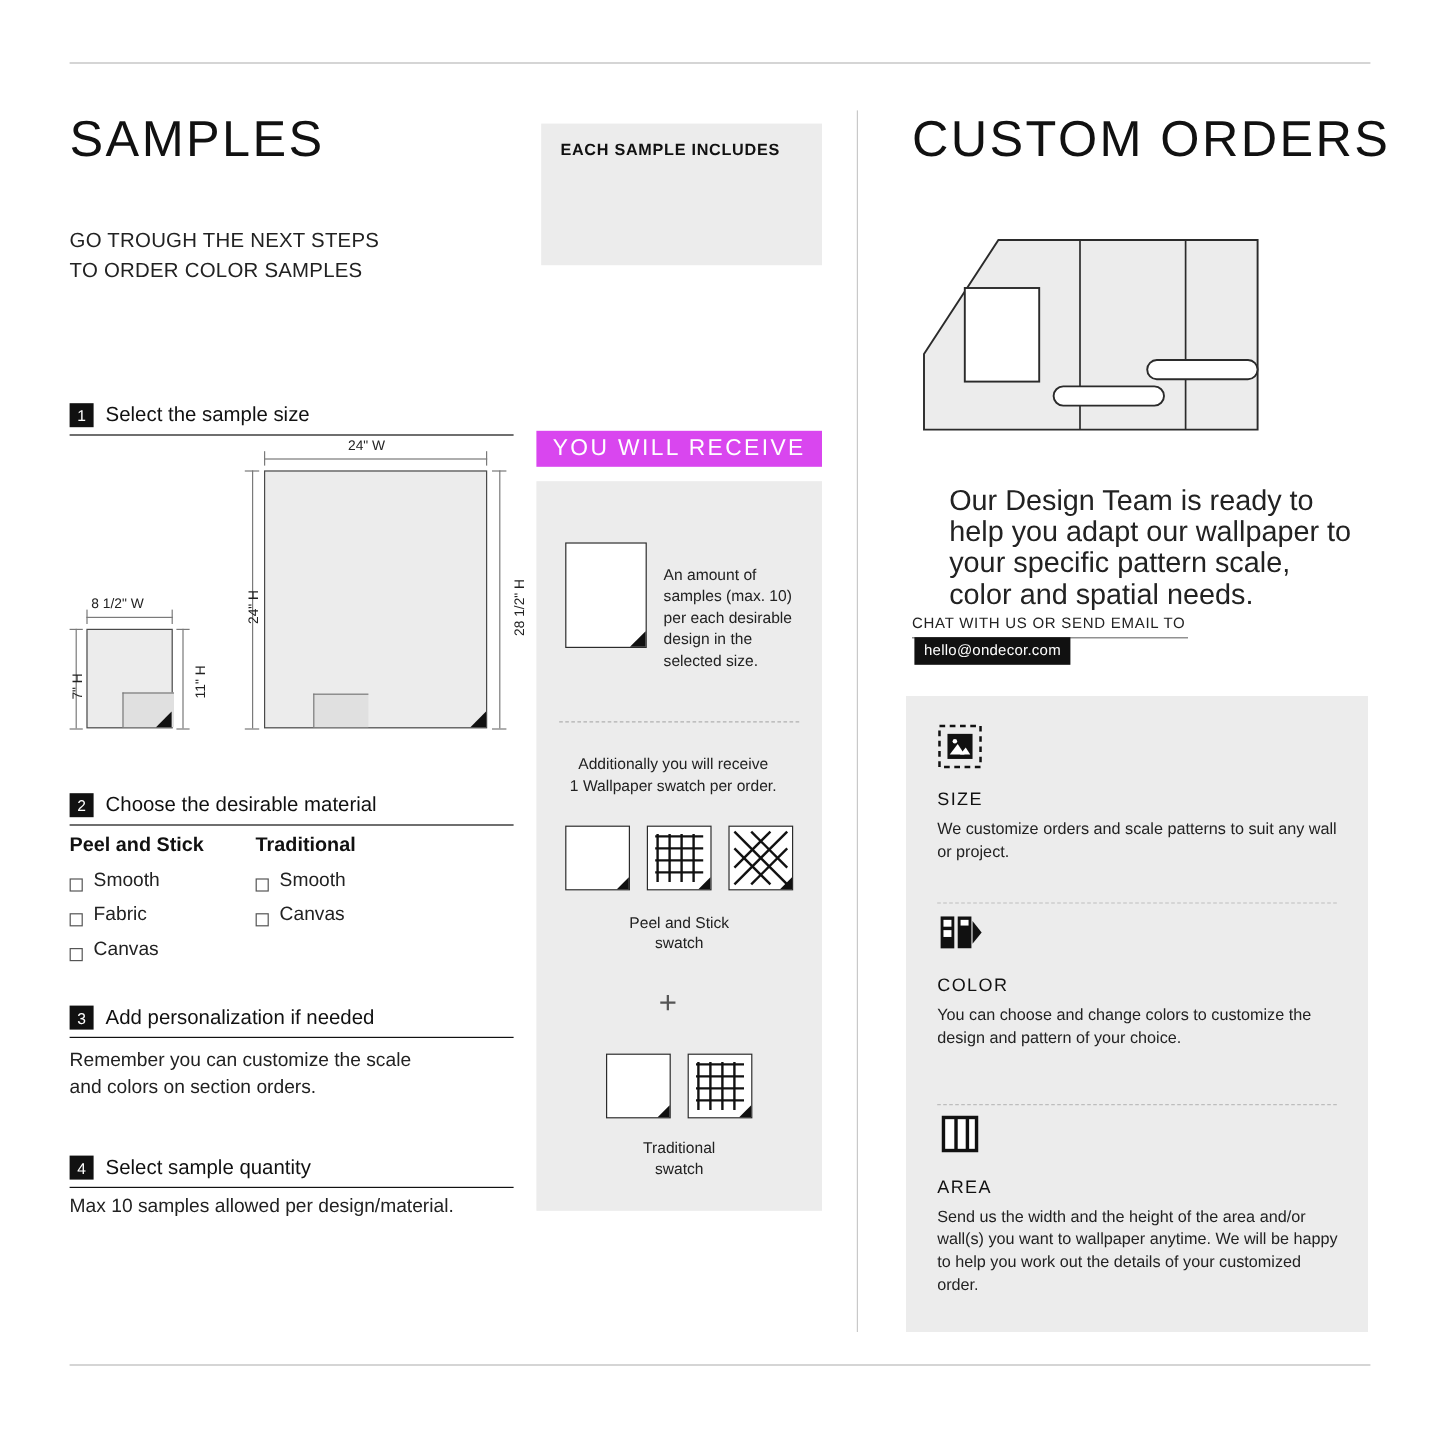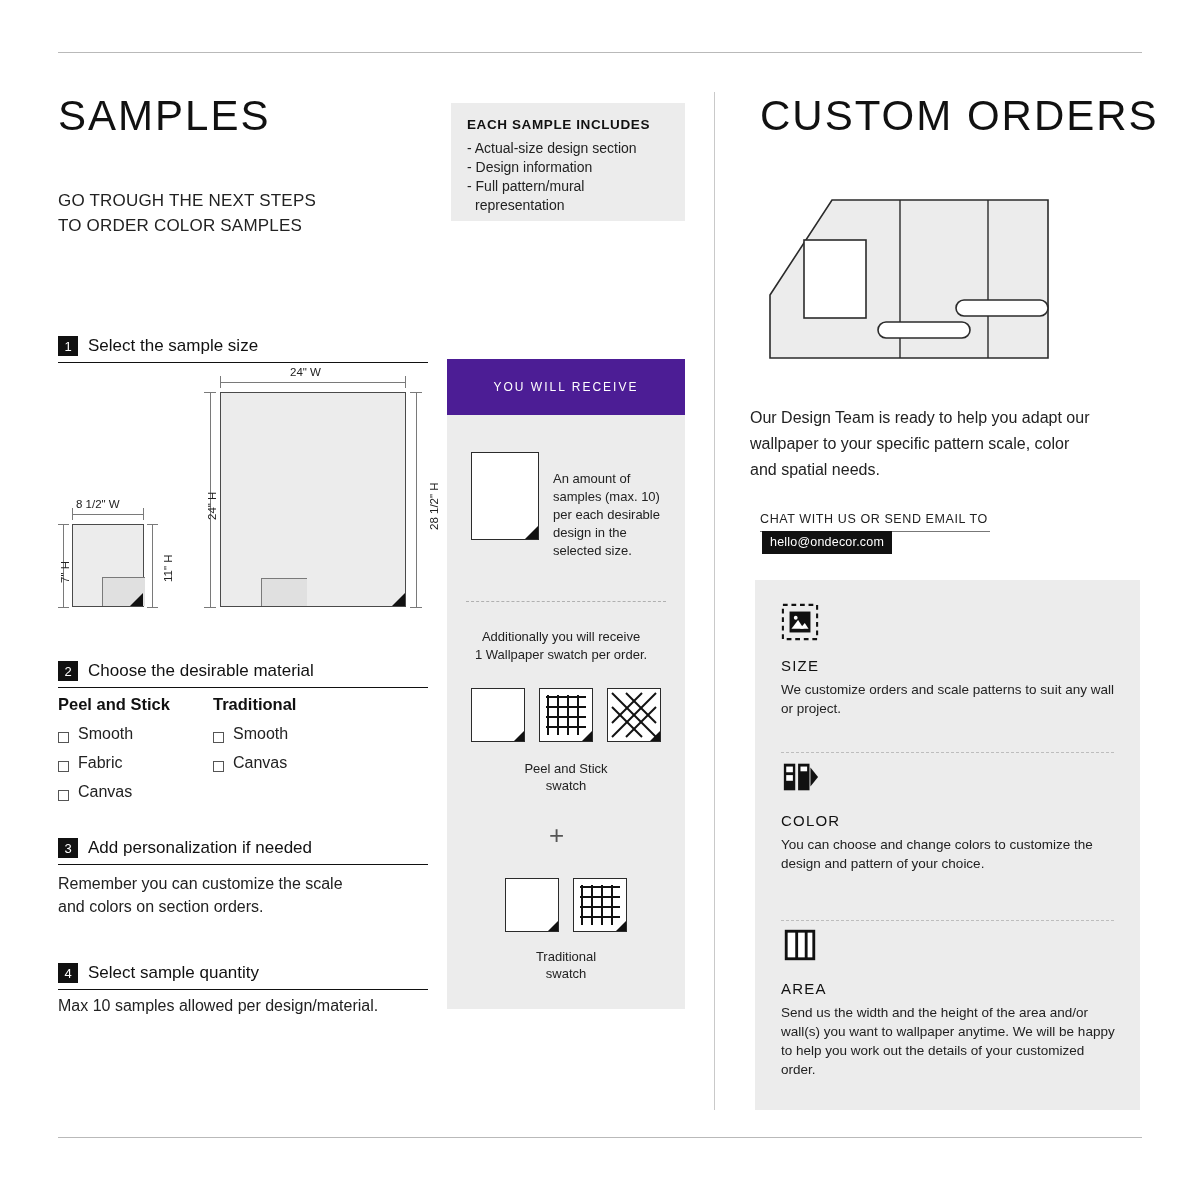--- a/index.html
+++ b/index.html
@@ -83,23 +83,23 @@
   .step3txt { position: absolute; left: 58px; top: 872px; font-size: 16px; line-height: 23px; color: #222; }
   .step4txt { position: absolute; left: 58px; top: 997px; font-size: 16px; color: #222; }
 
   .footnote {
     position: absolute; left: 58px; top: 1080px; width: 470px;
     font-size: 11.5px; line-height: 16px; letter-spacing: .3px; color: #222;
   }
 
   
   .ywr-head {
-    position: absolute; left: 447px; top: 359px; width: 238px; height: 56px;
-    background: #4c1d95; color: #fff; display: flex; align-items: center; justify-content: center;
-    font-size: 12px; letter-spacing: 2px;
+    position: absolute; left: 447px; top: 359px; width: 238px; height: 30px;
+    background: #d946ef; color: #fff; display: flex; align-items: center; justify-content: center;
+    font-size: 19px; letter-spacing: 2px;
   }
   .ywr-body {
     position: absolute; left: 447px; top: 401px; width: 238px; height: 608px;
     background: #ececec;
   }
   .rcv-box {
     position: absolute; left: 471px; top: 452px; width: 68px; height: 88px;
     background: #fff; border: 1px solid #2b2b2b;
   }
   .rcv-text { position: absolute; left: 553px; top: 470px; width: 125px; font-size: 13px; line-height: 18px; color: #222; }
@@ -111,22 +111,22 @@
   .swlabel { position: absolute; width: 238px; left: 447px; text-align: center; font-size: 13px; line-height: 17px; color: #222; }
   .plus { position: absolute; left: 549px; top: 820px; font-size: 26px; color: #555; font-weight: 300; }
 
   
   .custom-title {
     position: absolute; left: 760px; top: 92px;
     font-size: 42px; letter-spacing: 2px; font-weight: 400; color: #111;
   }
   .house { position: absolute; left: 760px; top: 190px; width: 300px; height: 185px; }
   .cust-para {
-    position: absolute; left: 750px; top: 405px; width: 340px;
-    font-size: 16px; line-height: 26px; color: #222;
+    position: absolute; left: 791px; top: 405px; width: 340px;
+    font-size: 24px; line-height: 26px; color: #222;
   }
   .chat-lbl { position: absolute; left: 760px; top: 512px; font-size: 12.5px; letter-spacing: .6px; color: #222; }
   .chat-rule { position: absolute; left: 760px; top: 531px; width: 230px; height: 1px; background: #777; }
   .email-pill {
     position: absolute; left: 762px; top: 531px; background: #111; color: #fff;
     font-size: 12.5px; padding: 4px 8px 5px 8px; letter-spacing: .2px;
   }
 
   .feat-panel { position: absolute; left: 755px; top: 580px; width: 385px; height: 530px; background: #ececec; }
   .feat { position: absolute; left: 781px; width: 335px; }
@@ -145,28 +145,20 @@
   <div class="divider-v"></div>
 
   <div class="samples-title">SAMPLES</div>
   <div class="samples-sub">
     <div>GO TROUGH THE NEXT STEPS</div>
     <div>TO ORDER COLOR SAMPLES</div>
   </div>
 
   <div class="each-sample">
     <div class="hd">EACH SAMPLE INCLUDES</div>
-    <ul>
-      <li>- Actual-size design section</li>
-      <li>- Design information</li>
-      <li>- Full pattern/mural</li>
-      <li>
-          <span class="ind">representation</span>
-        </li>
-    </ul>
   </div>
 
   <div class="step" style="left:58px; top:336px; width:370px;">
     <div class="num">1</div>
     <div class="lbl">Select the sample size</div>
     <div class="line" style="width:370px;"></div>
   </div>
 
   <div class="diagram">
 

